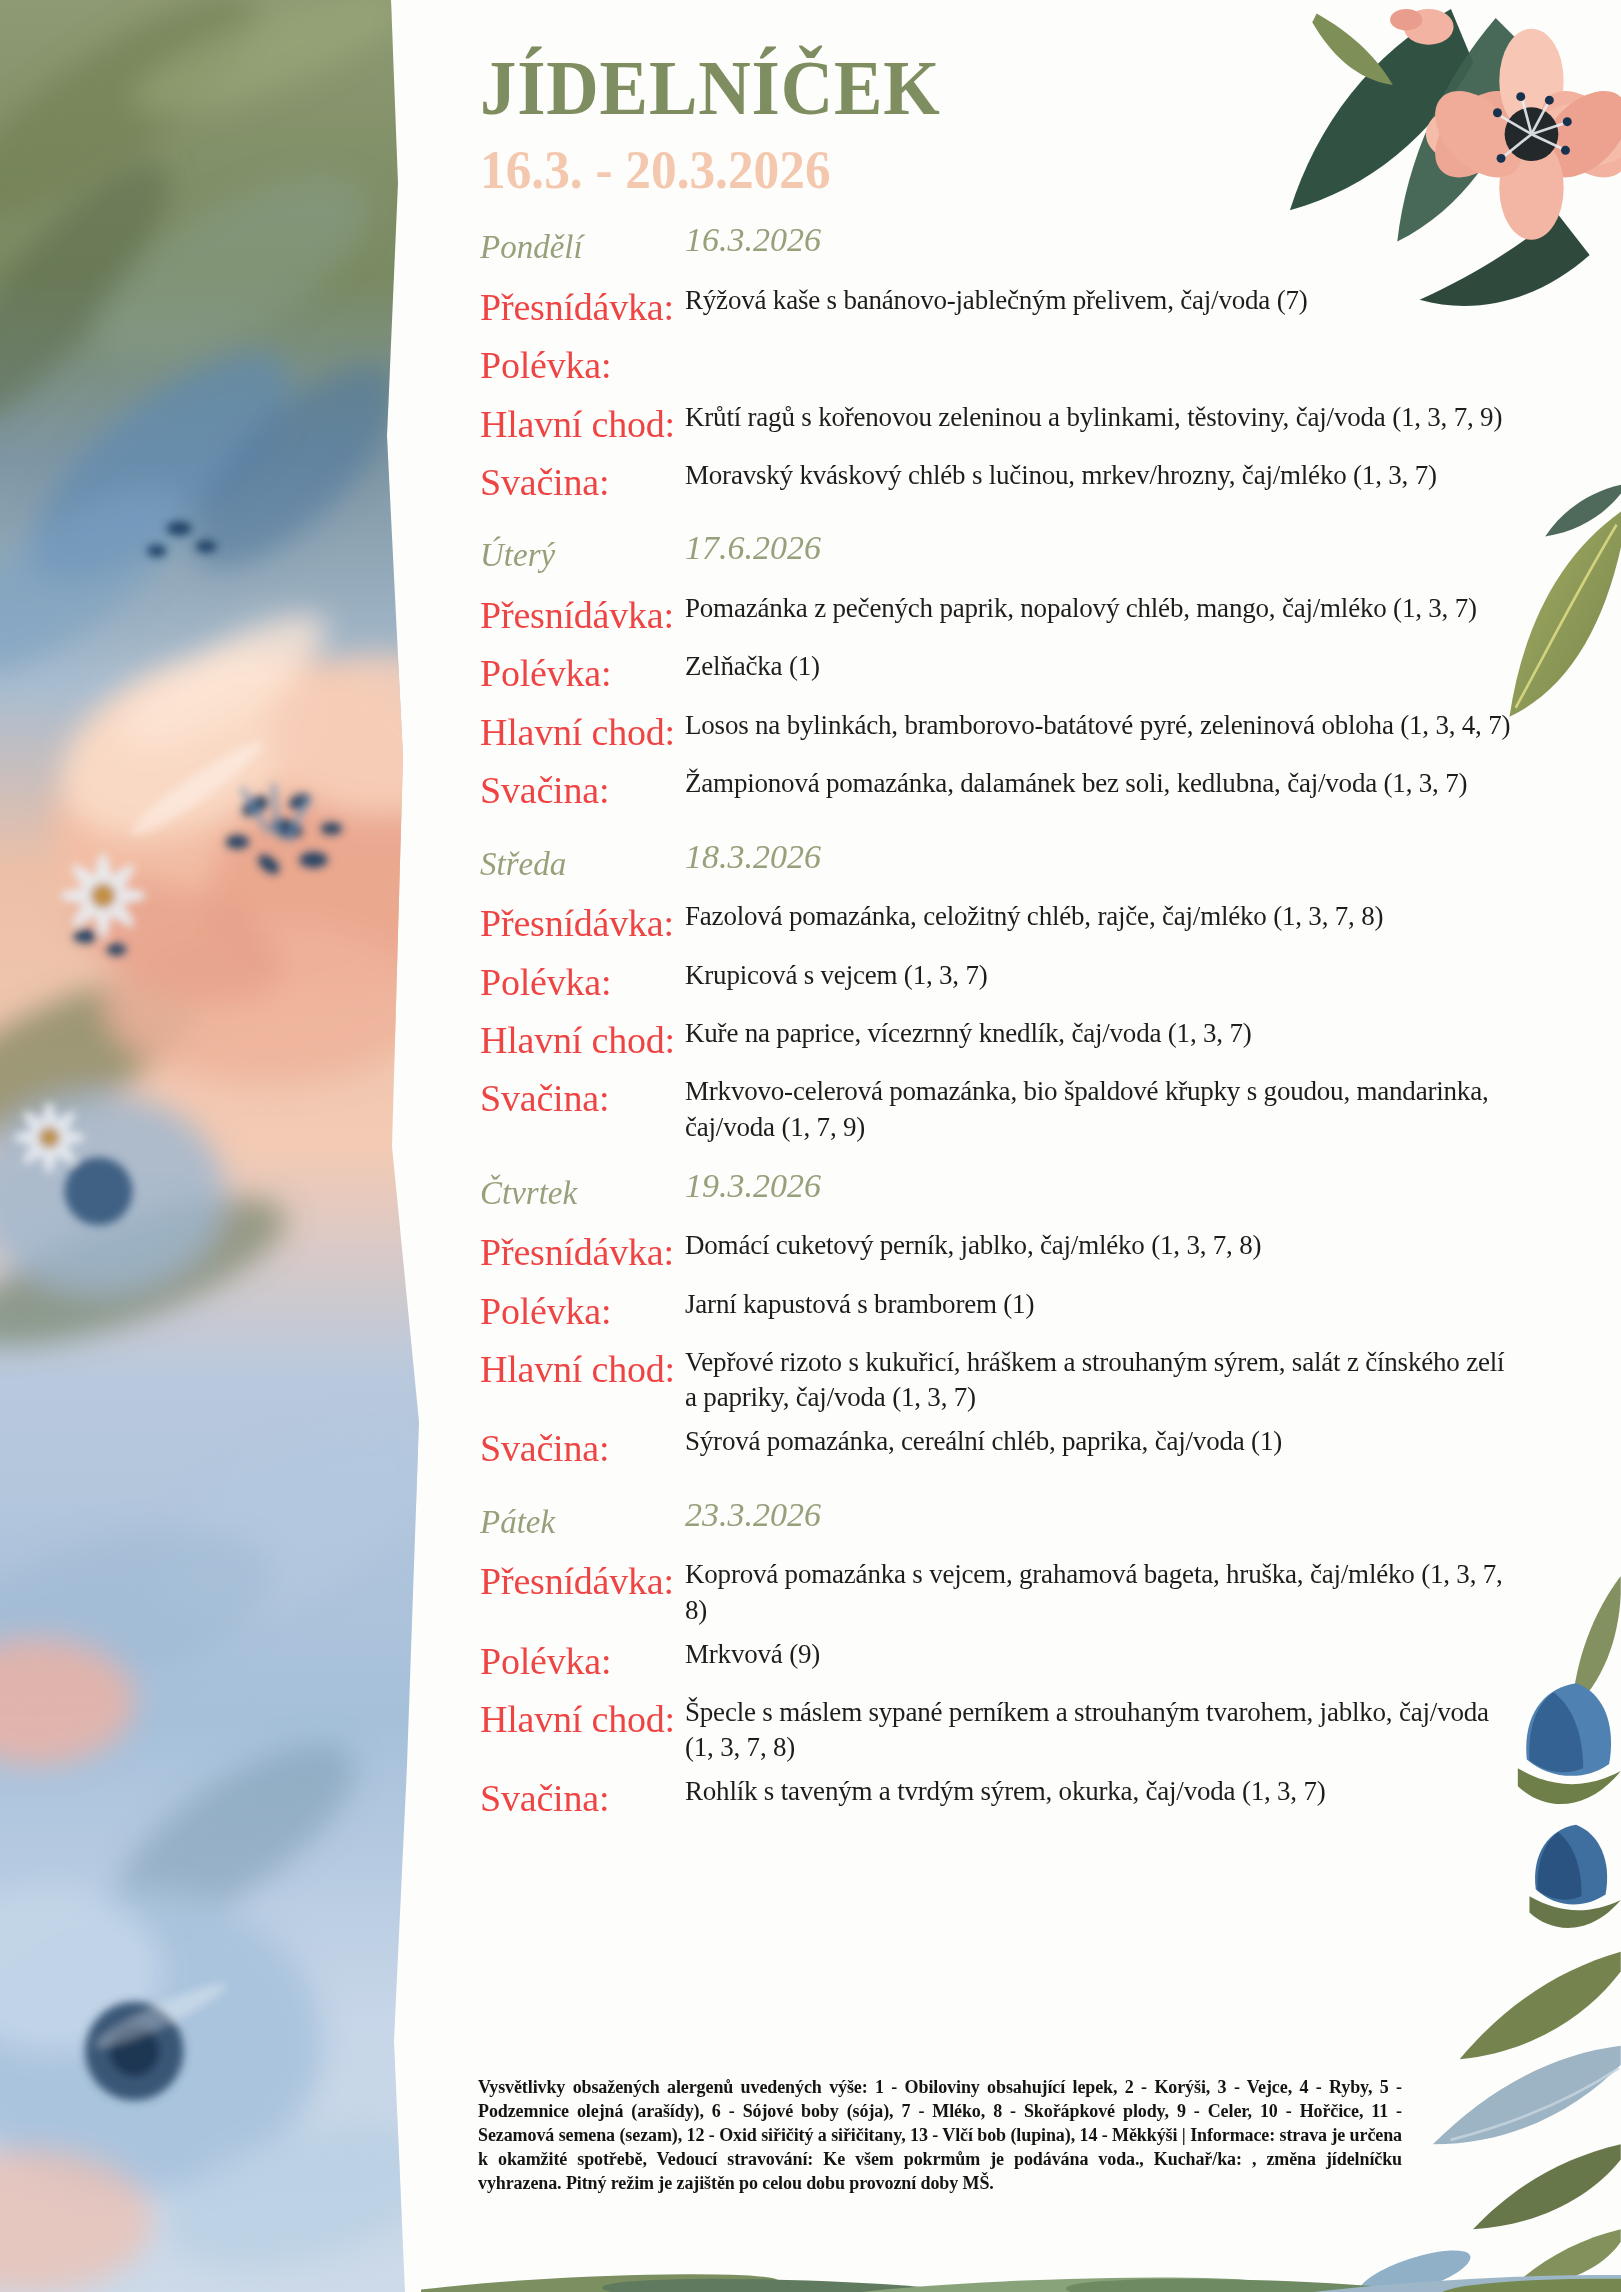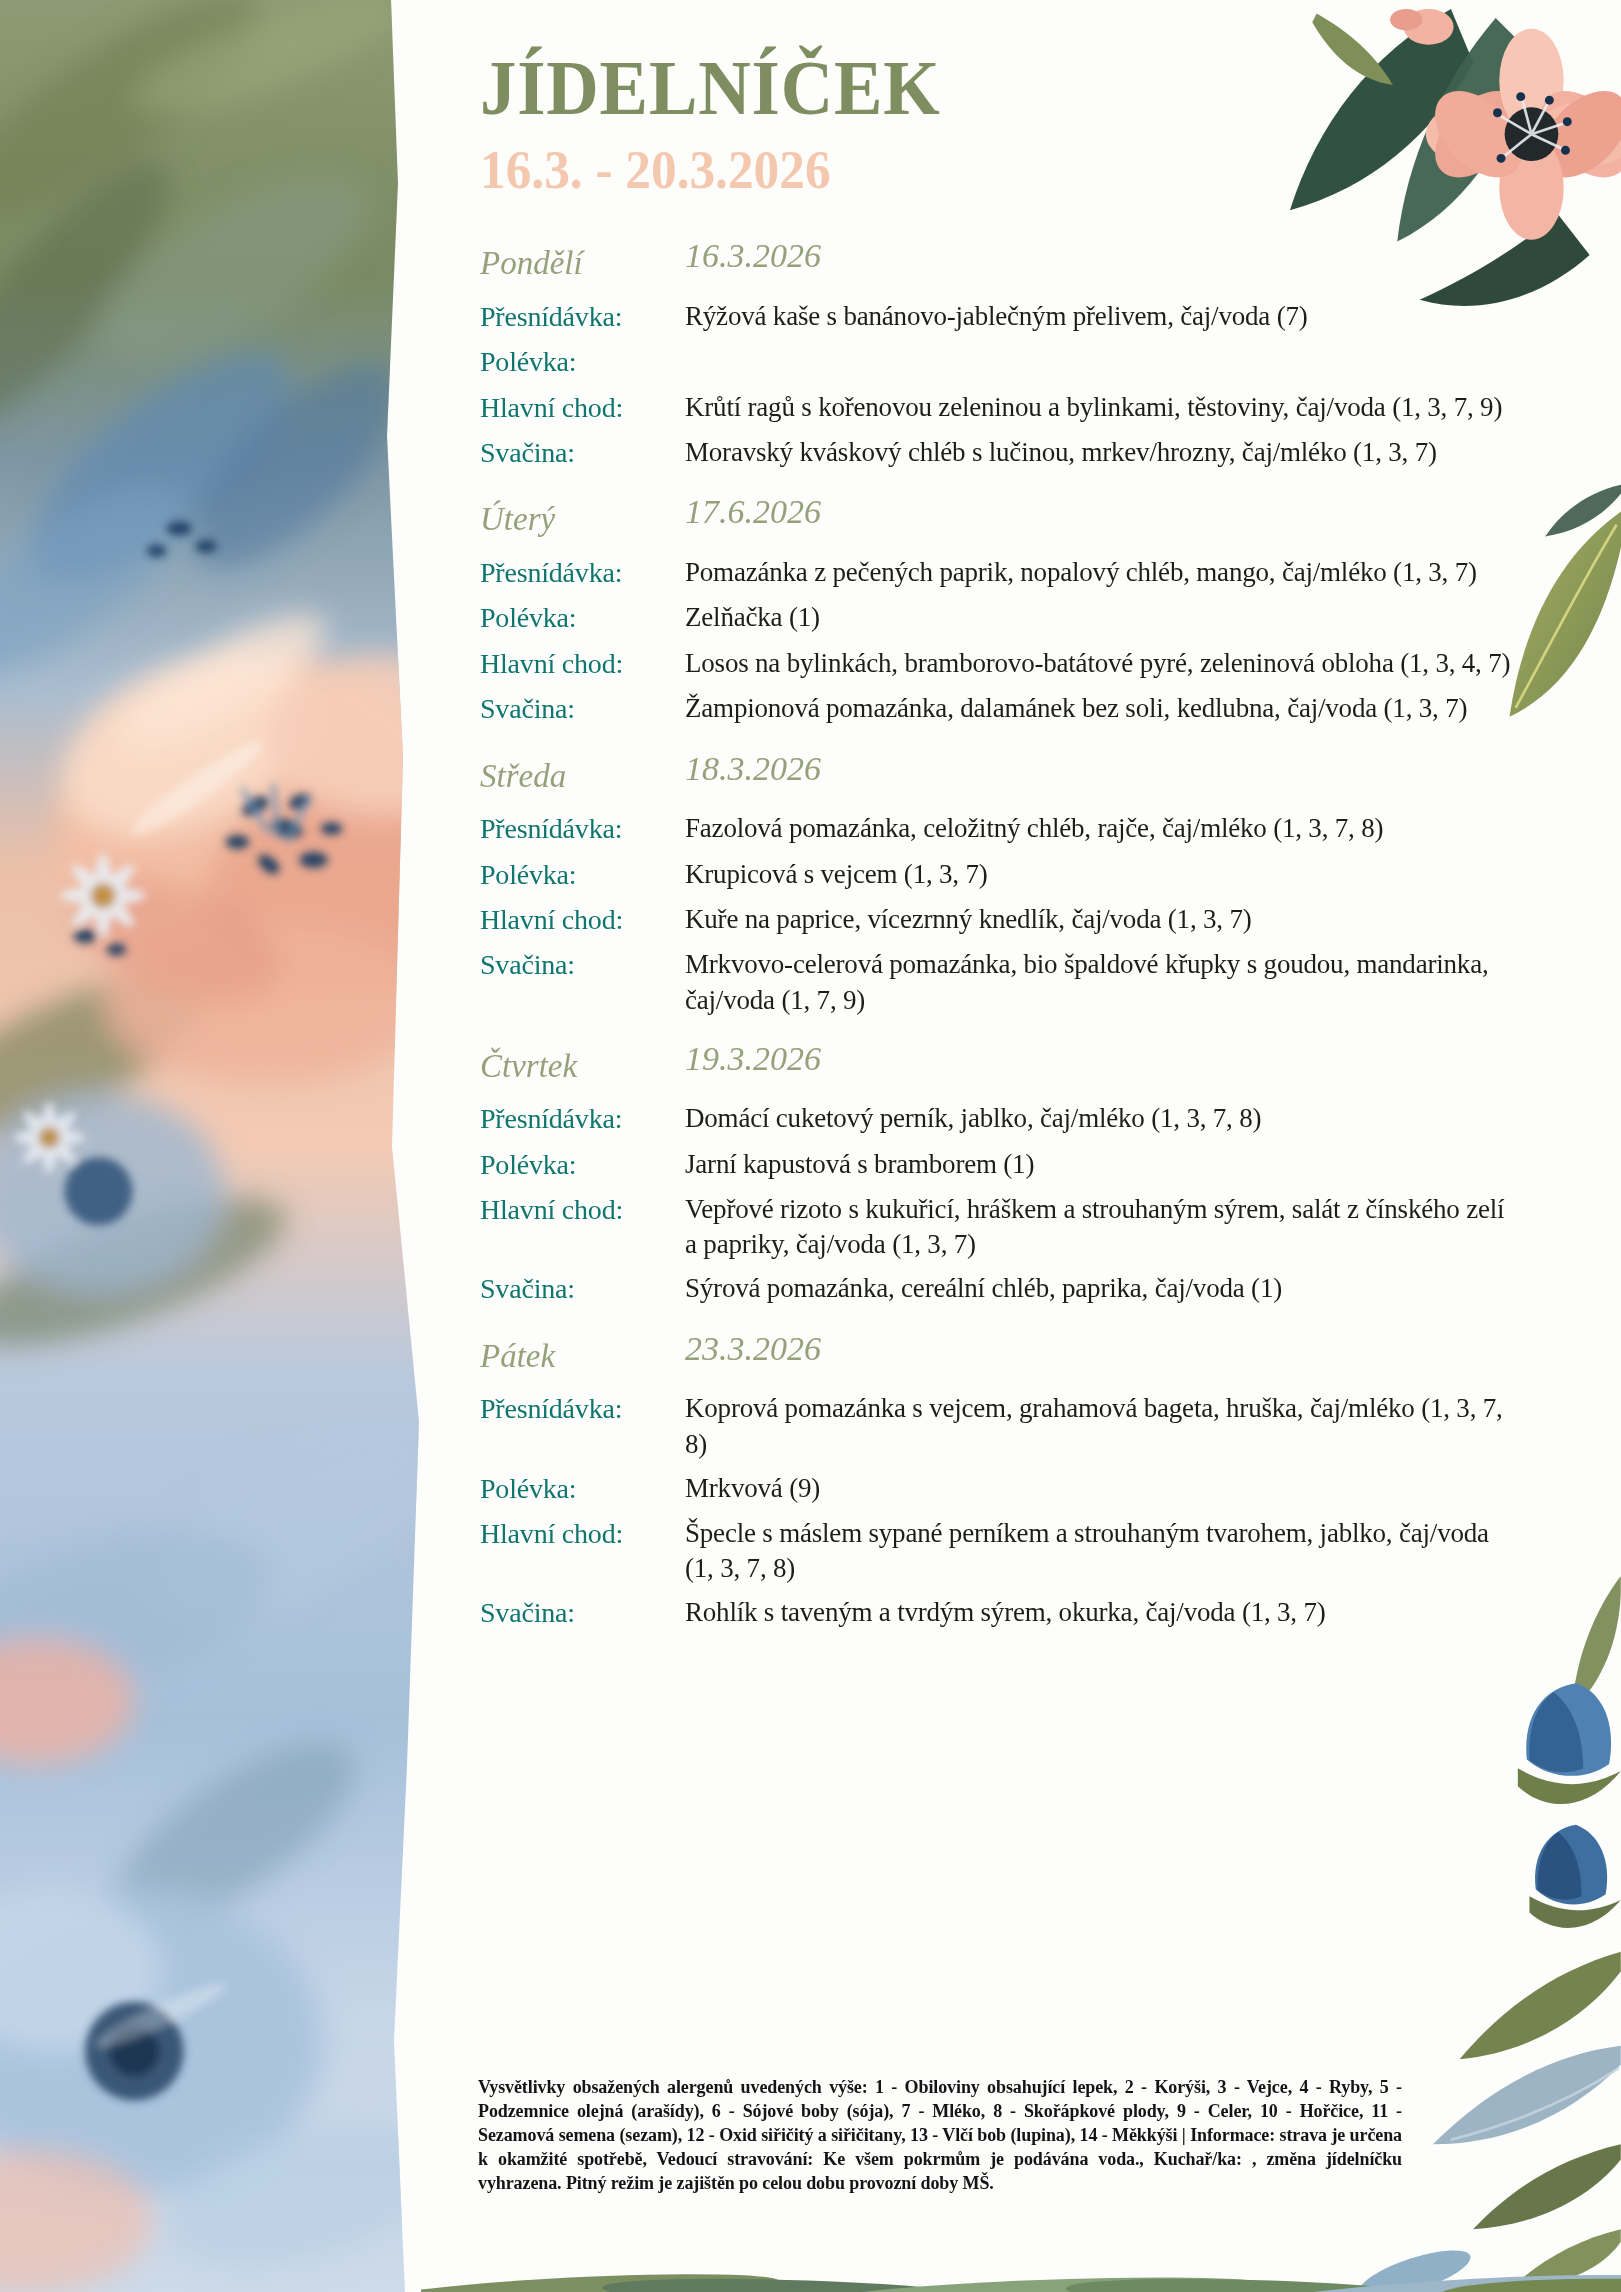--- a/index.html
+++ b/index.html
@@ -18,27 +18,27 @@
 
   .content{position:absolute;left:480px;top:47px;width:1075px;}
   .title{
     margin:0;font-size:79px;font-weight:bold;color:#7e8e60;line-height:1.05;
     letter-spacing:0.9px;transform:scaleX(.92);transform-origin:left top;
   }
   .subtitle{
     margin:12.5px 0 0 0;font-size:54px;font-weight:bold;color:#f4c8ae;line-height:1.05;
     transform:scaleX(.95);transform-origin:left top;
   }
-  #days{margin-top:43px;}
+  #days{margin-top:27px;}
   .day{margin-bottom:27px;}
   .day-head{display:flex;margin-bottom:12.5px;align-items:flex-start;}
   .day-name{flex:0 0 205px;font-style:italic;color:#96a07a;font-size:33px;line-height:1.3;}
   .day-date{font-style:italic;color:#96a07a;font-size:34px;line-height:1.3;position:relative;top:-8px;}
   .row{display:flex;margin-bottom:9px;}
-  .row-label{flex:0 0 205px;font-size:28px;line-height:1.3;color:#0f766e;letter-spacing:-0.2px;}
+  .row-label{flex:0 0 205px;font-size:38px;line-height:1.3;color:#ef4444;letter-spacing:-0.2px;}
   .row-value{flex:1;max-width:833px;font-size:27px;line-height:1.3;color:#1d1d1b;letter-spacing:-0.2px;}
   .footer{
     position:absolute;left:478px;top:2076px;width:924px;margin:0;
     font-size:18px;line-height:1.33;font-weight:bold;color:#141414;
     text-align:justify;letter-spacing:-0.1px;
   }
 </style>
 </head>
 <body>
 

